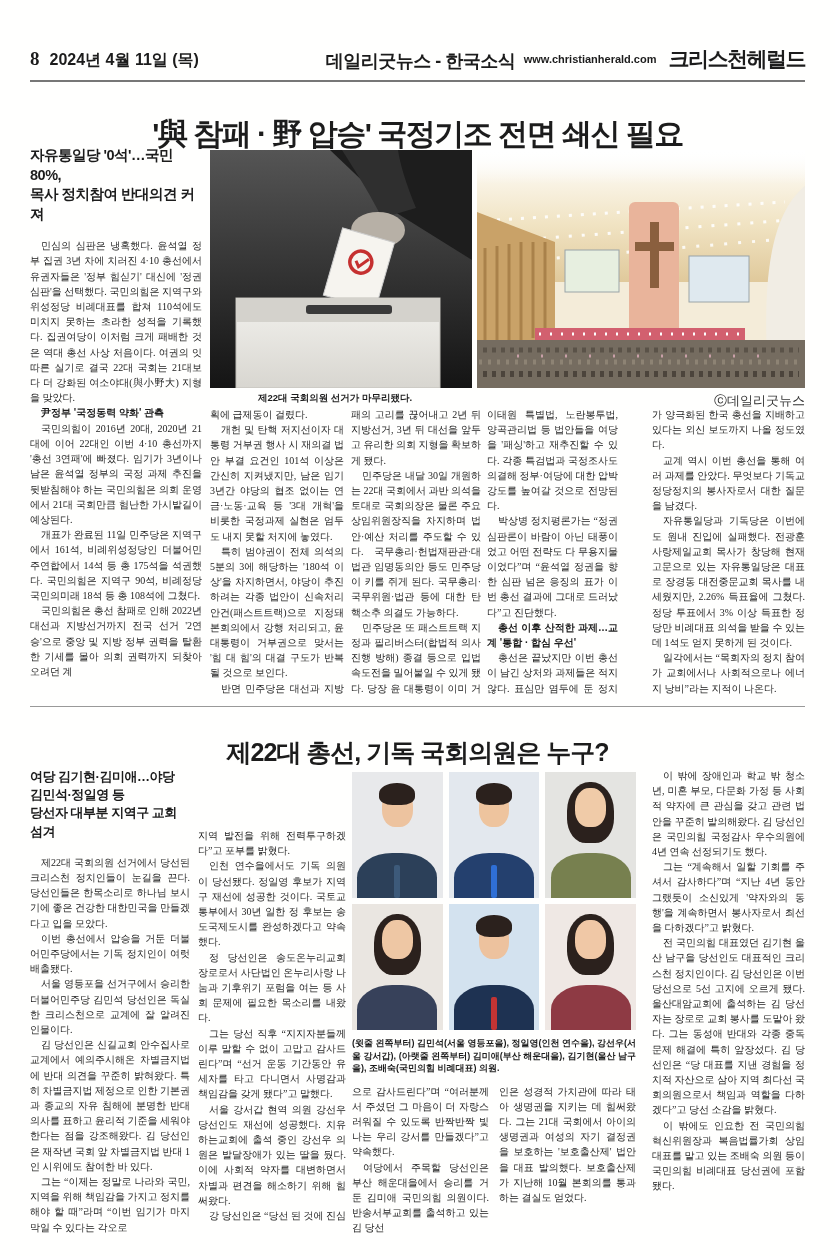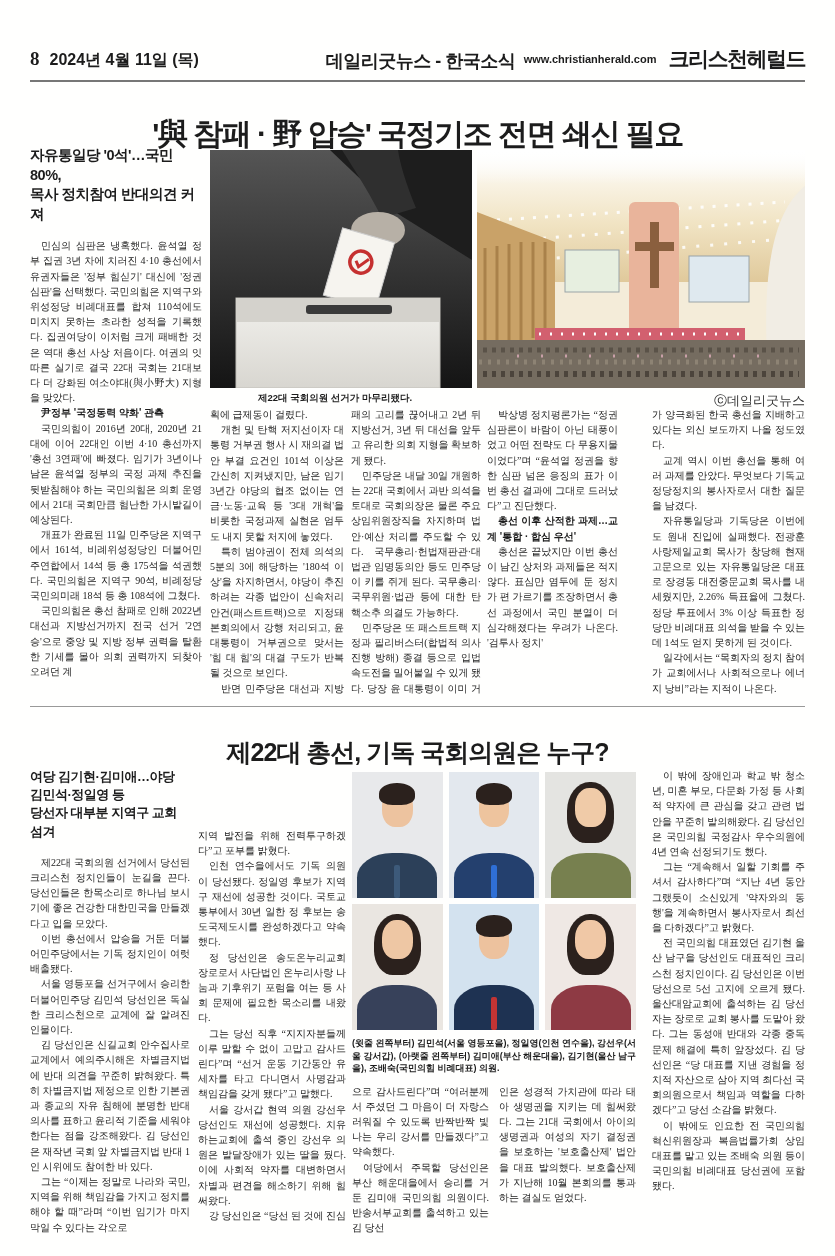--- a/index.html
+++ b/index.html
@@ -170,20 +170,21 @@
       <p class="para">개헌 및 탄핵 저지선이자 대통령 거부권 행사 시 재의결 법안 부결 요건인 101석 이상은 간신히 지켜냈지만, 남은 임기 3년간 야당의 협조 없이는 연금·노동·교육 등 '3대 개혁'을 비롯한 국정과제 실현은 엄두도 내지 못할 처지에 놓였다.</p>
       <p class="para">특히 범야권이 전체 의석의 5분의 3에 해당하는 '180석 이상'을 차지하면서, 야당이 추진하려는 각종 법안이 신속처리안건(패스트트랙)으로 지정돼 본회의에서 강행 처리되고, 윤 대통령이 거부권으로 맞서는 '힘 대 힘'의 대결 구도가 반복될 것으로 보인다.</p>
       <p class="para">반면 민주당은 대선과 지방선거 등 앞선 전국 단위 선거 2연</p>
     </div>
   <div class="a1-colB">
       <p class="para cont">패의 고리를 끊어내고 2년 뒤 지방선거, 3년 뒤 대선을 앞두고 유리한 의회 지형을 확보하게 됐다.</p>
       <p class="para">민주당은 내달 30일 개원하는 22대 국회에서 과반 의석을 토대로 국회의장은 물론 주요 상임위원장직을 차지하며 법안·예산 처리를 주도할 수 있다. 국무총리·헌법재판관·대법관 임명동의안 등도 민주당이 키를 쥐게 된다. 국무총리·국무위원·법관 등에 대한 탄핵소추 의결도 가능하다.</p>
       <p class="para">민주당은 또 패스트트랙 지정과 필리버스터(합법적 의사진행 방해) 종결 등으로 입법 속도전을 밀어붙일 수 있게 됐다. 당장 윤 대통령이 이미 거부권을 행사한 쌍특검법(김건희 여사 주가조작 의혹·대장동 50억 클럽 의혹)과</p>
     </div>
   <div class="a1-colC">
+      <p class="para cont">이태원 특별법, 노란봉투법, 양곡관리법 등 법안들을 여당을 '패싱'하고 재추진할 수 있다. 각종 특검법과 국정조사도 의결해 정부·여당에 대한 압박 강도를 높여갈 것으로 전망된다.</p>
       <p class="para">박상병 정치평론가는 “정권심판론이 바람이 아닌 태풍이었고 어떤 전략도 다 무용지물이었다”며 “윤석열 정권을 향한 심판 넘은 응징의 표가 이번 총선 결과에 그대로 드러났다”고 진단했다.</p>
       <p class="para bold">총선 이후 산적한 과제…교계 '통합 · 합심 우선'</p>
       <p class="para">총선은 끝났지만 이번 총선이 남긴 상처와 과제들은 적지 않다. 표심만 염두에 둔 정치가 편 가르기를 조장하면서 총선 과정에서 국민 분열이 더 심각해졌다는 우려가 나온다. '검투사 정치'</p>
     </div>
   <div class="a1-colD">
       <p class="para cont">가 양극화된 한국 총선을 지배하고 있다는 외신 보도까지 나올 정도였다.</p>
       <p class="para">교계 역시 이번 총선을 통해 여러 과제를 안았다. 무엇보다 기독교 정당정치의 봉사자로서 대한 질문을 남겼다.</p>
       <p class="para">자유통일당과 기독당은 이번에도 원내 진입에 실패했다. 전광훈 사랑제일교회 목사가 창당해 현재 고문으로 있는 자유통일당은 대표로 장경동 대전중문교회 목사를 내세웠지만, 2.26% 득표율에 그쳤다. 정당 투표에서 3% 이상 득표한 정당만 비례대표 의석을 받을 수 있는 데 1석도 얻지 못하게 된 것이다.</p>
       <p class="para">일각에서는 “목회자의 정치 참여가 교회에서나 사회적으로나 에너지 낭비”라는 지적이 나온다.</p>
     </div>

